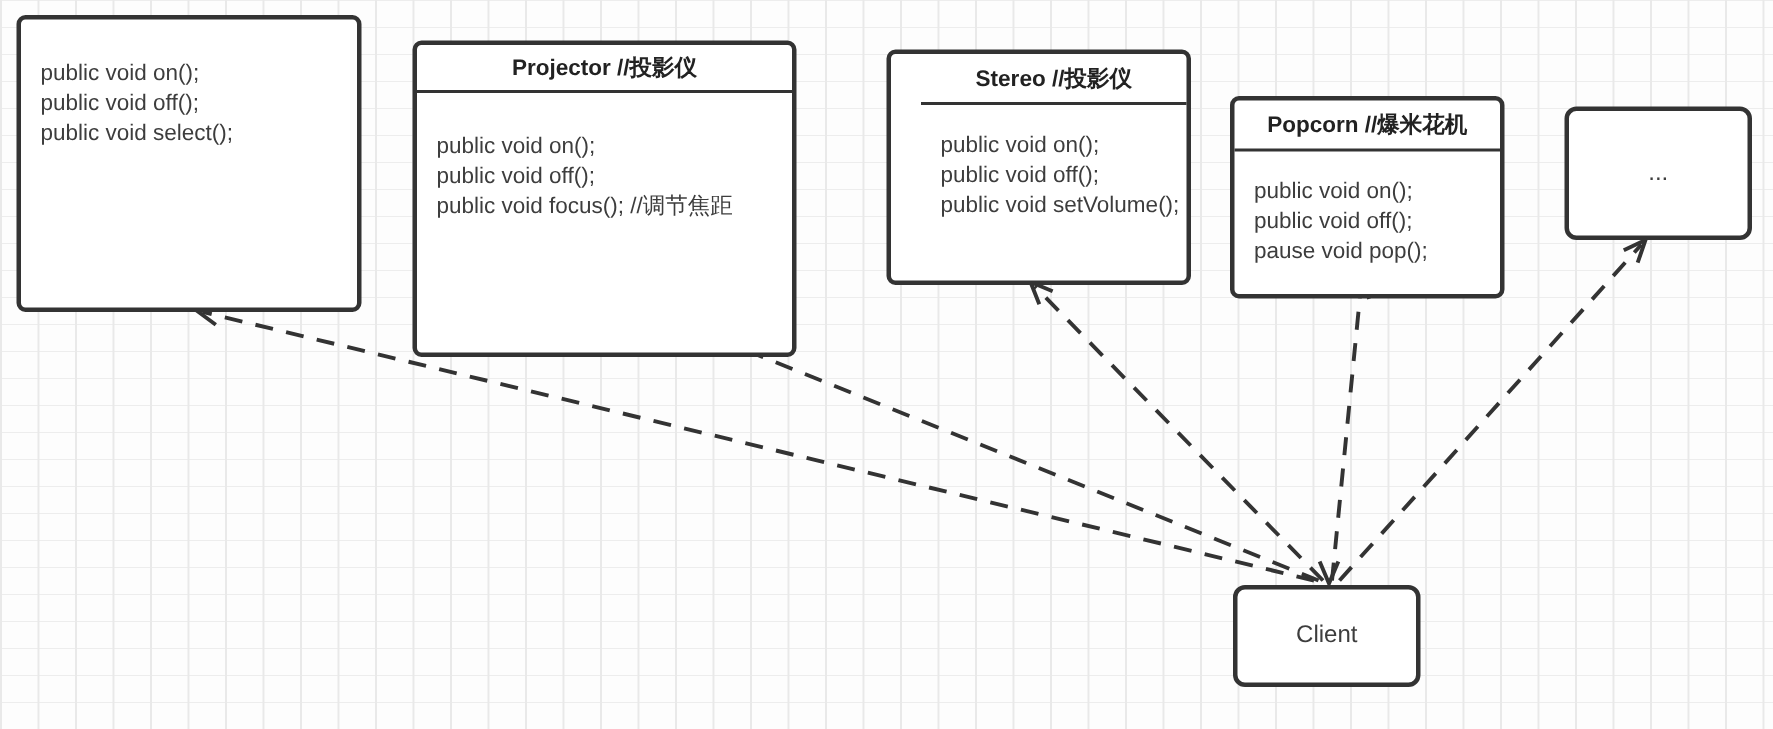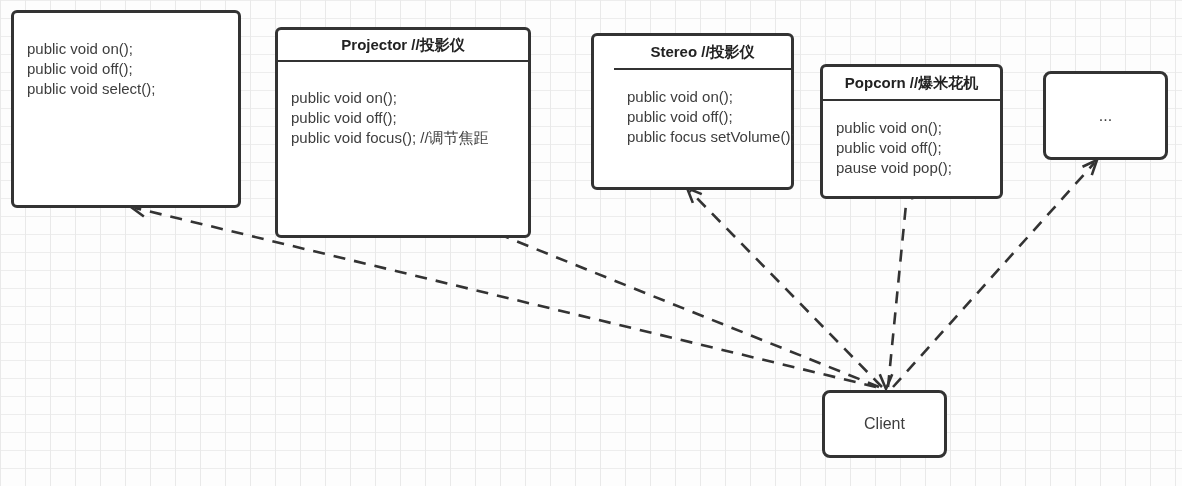--- a/index.html
+++ b/index.html
@@ -89,21 +89,21 @@
         <div>public void on();</div>
         <div>public void off();</div>
         <div>public void focus(); //调节焦距</div>
       </div>
     </div>
     <div class="class-box" style="left: 591px; top: 33px; width: 203px; height: 157px; padding-left: 20px;">
       <div class="class-header" style="height: 32px;">Stereo //投影仪</div>
       <div class="class-body" style="padding-top: 17px;">
         <div>public void on();</div>
         <div>public void off();</div>
-        <div>public focus setVolume();</div>
+        <div>public void setVolume();</div>
       </div>
     </div>
     <div class="class-box" style="left: 820px; top: 48px; width: 183px; height: 135px; margin-top: 16px;">
       <div class="class-header" style="height: 32px;">Popcorn //爆米花机</div>
       <div class="class-body" style="padding-top: 17px;">
         <div>public void on();</div>
         <div>public void off();</div>
         <div>pause void pop();</div>
       </div>
     </div>

